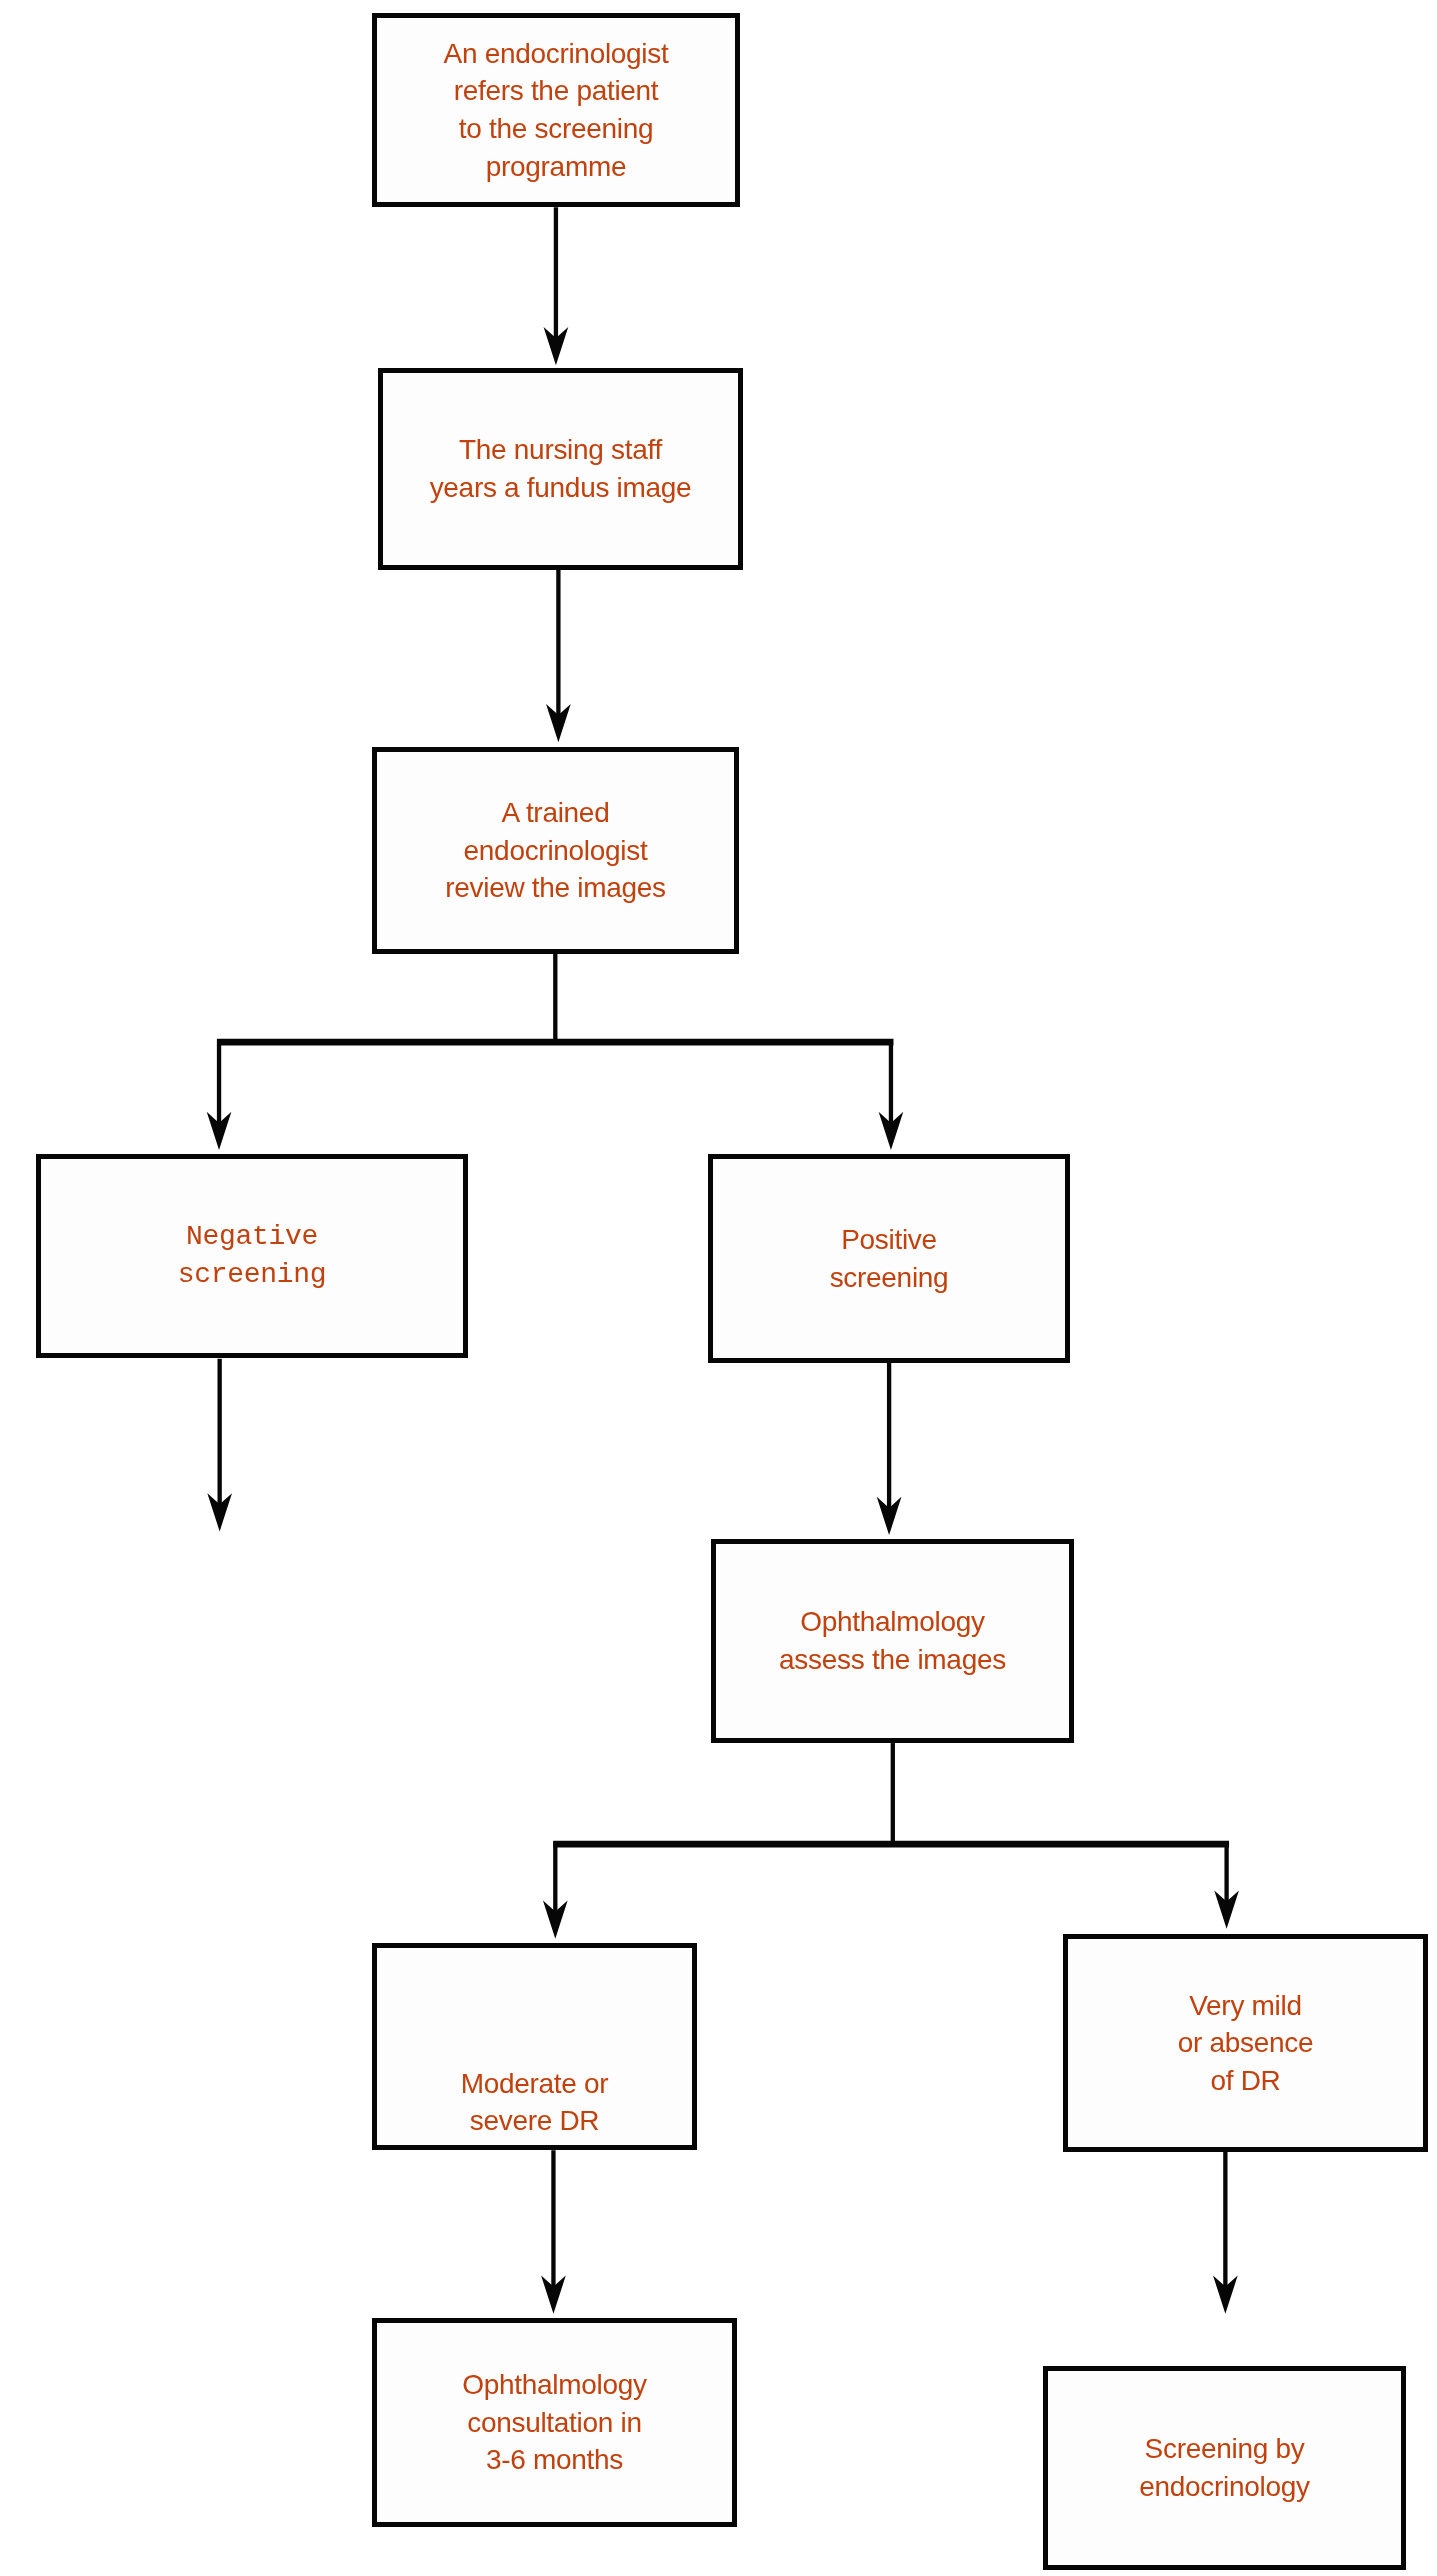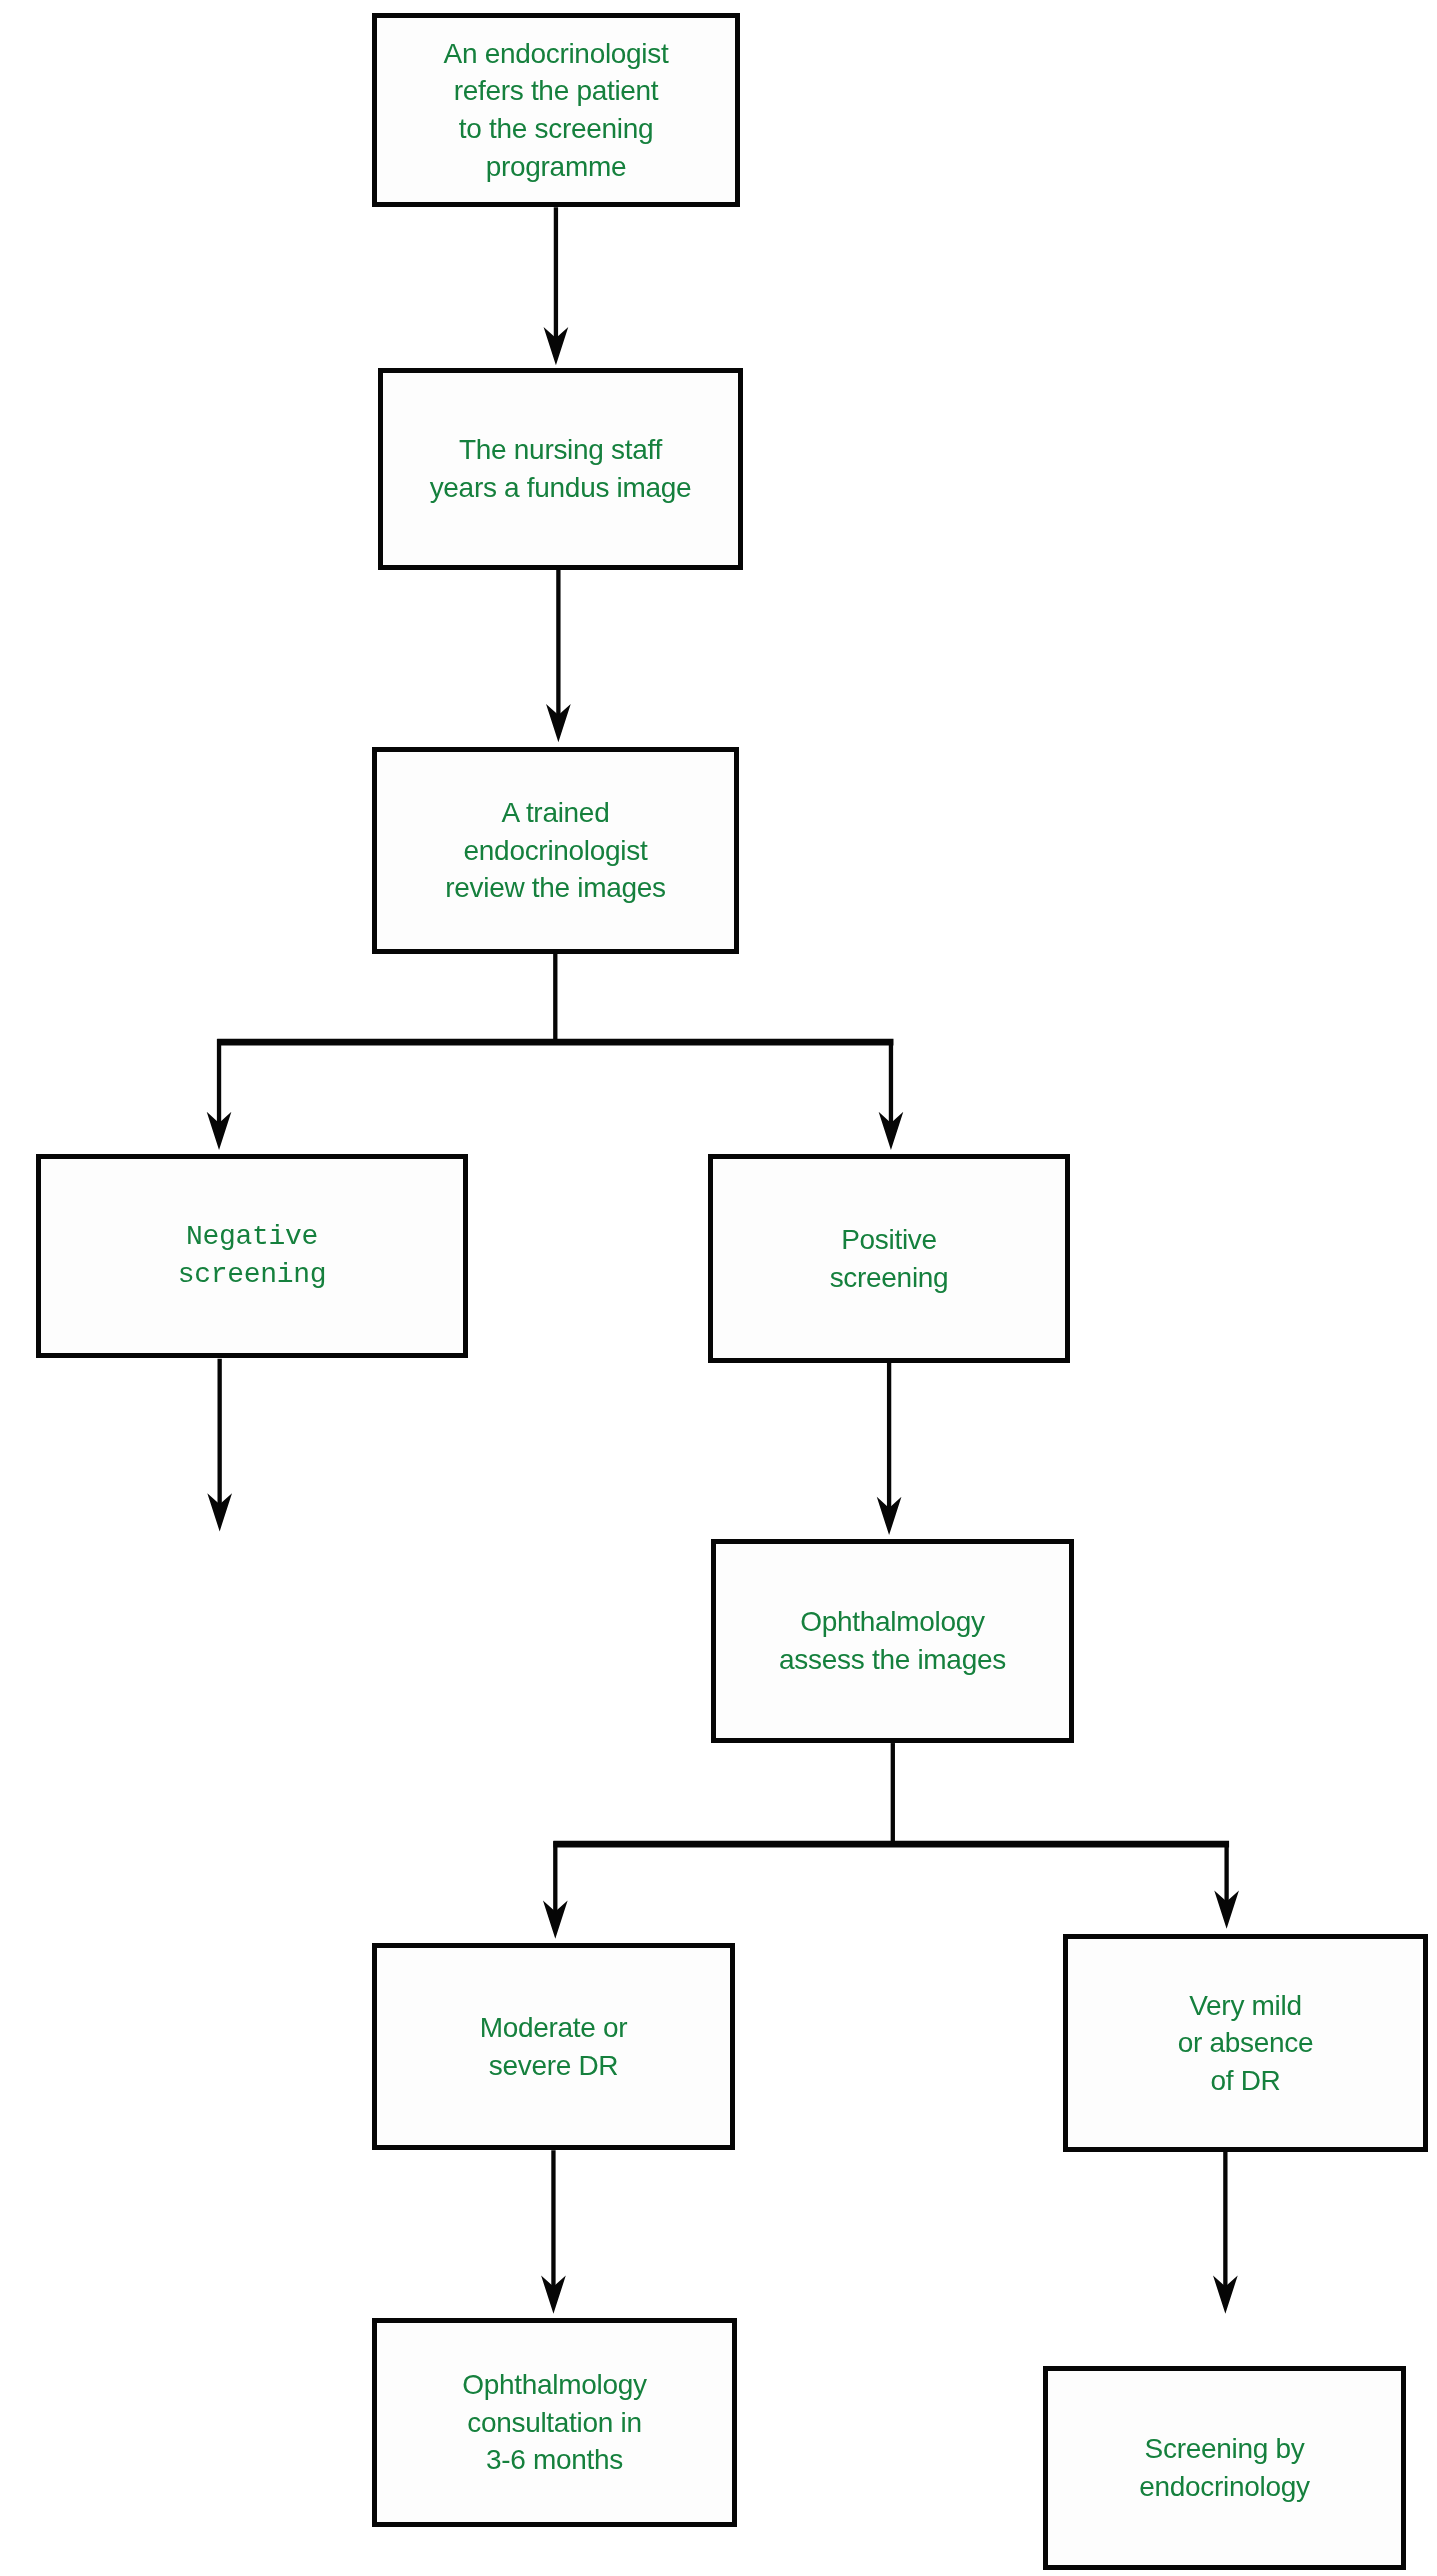--- a/index.html
+++ b/index.html
@@ -23,39 +23,39 @@
     display: flex;
     align-items: center;
     justify-content: center;
     text-align: center;
   }
   .node-label {
     white-space: pre-line;
     font-size: 28px;
     line-height: 1.34;
     letter-spacing: -0.3px;
-    color: #15803d;
+    color: #c2410c;
     padding: 5px;
   }
   #connectors {
     position: absolute;
     left: 0;
     top: 0;
     width: 1437px;
     height: 2576px;
   }
   
   #n0  { left: 372px;  top: 13px;   width: 368px; height: 194px; }
   #n1  { left: 378px;  top: 368px;  width: 365px; height: 202px; }
   #n2  { left: 372px;  top: 747px; width: 367px; height: 207px; }
   #n3  { left: 36px;   top: 1154px; width: 432px; height: 204px; font-family: Liberation Mono, monospace; }
   #n4  { left: 708px; top: 1154px; width: 362px; height: 209px; }
   #n5  { left: 13px;   top: 1536px; width: 420px; height: 204px; }
   #n6  { left: 711px; top: 1539px; width: 363px; height: 204px; }
-  #n7  { left: 372px;  top: 1943px; width: 363px; height: 207px; }
+  #n7  { left: 372px;  top: 1943px; width: 325px; height: 207px; align-items: flex-end; }
   #n8  { left: 1043px; top: 1934px; width: 365px; height: 218px; margin-left: 20px; }
   #n9  { left: 372px;  top: 2318px; width: 365px; height: 209px; }
   #n10 { left: 1043px; top: 2318px; width: 363px; height: 204px; margin-top: 48px; }
 </style>
 </head>
 <body>
 
 <div id="canvas">
 
   <svg id="connectors" viewBox="0 0 2329 4175" xmlns="http://www.w3.org/2000/svg">

